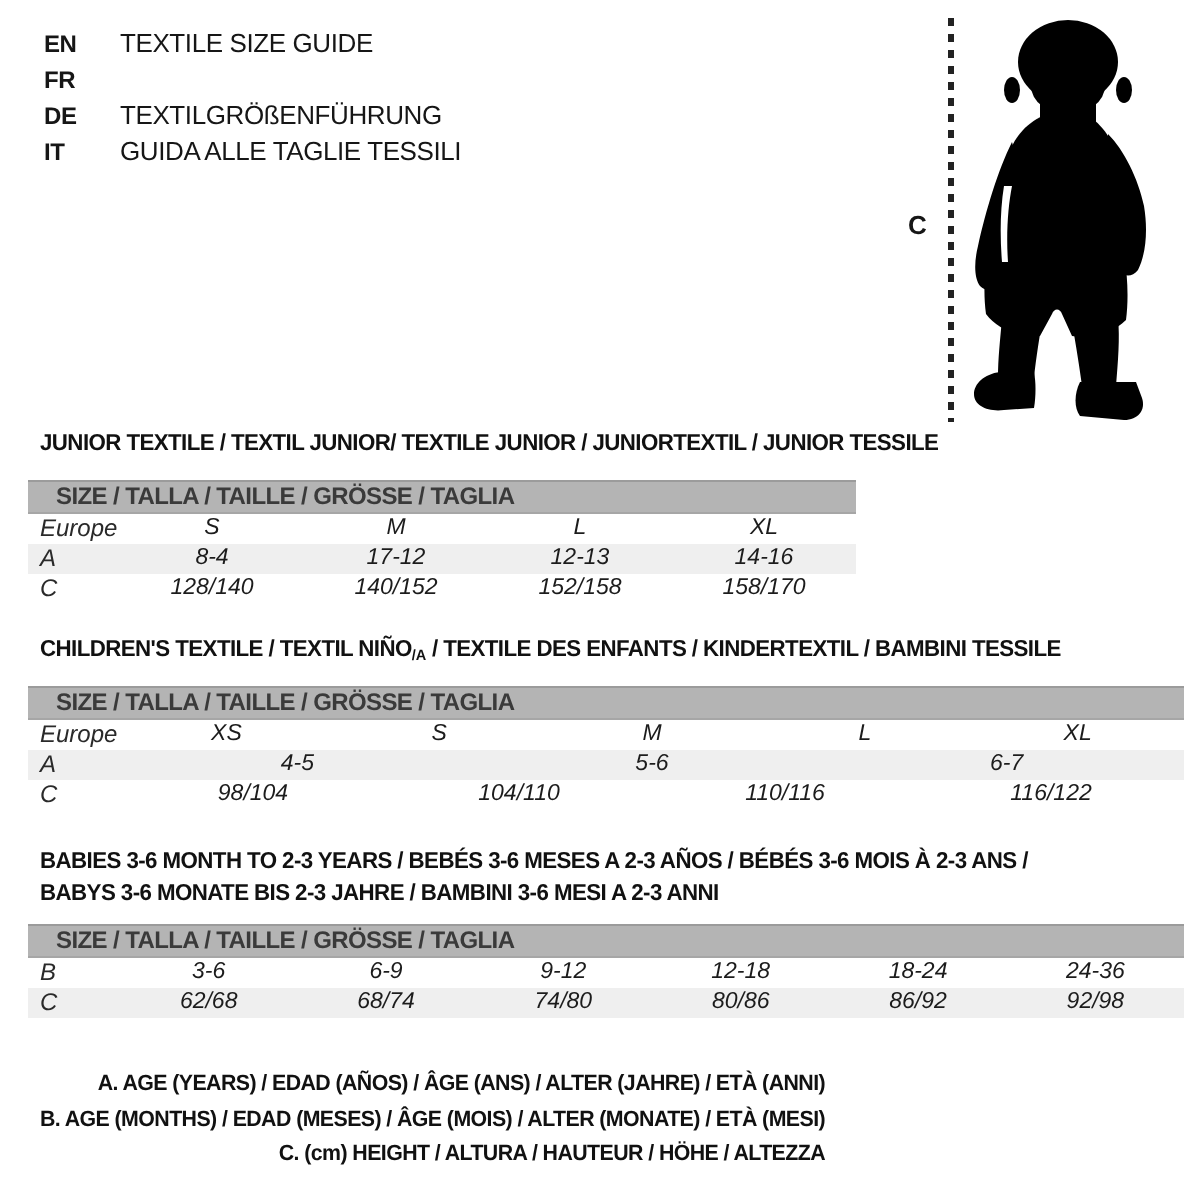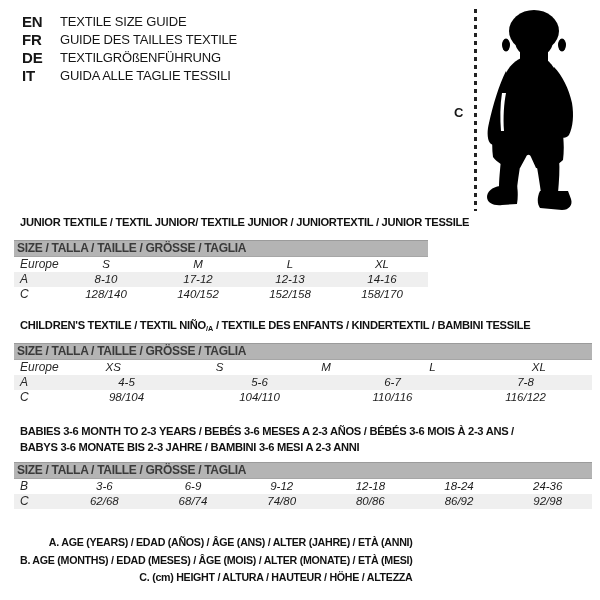--- a/index.html
+++ b/index.html
@@ -9,21 +9,21 @@
     background: #ffffff;
     font-family: "Liberation Sans", sans-serif;
     color: #1a1a1a;
     overflow: hidden;
   }
 
   
   .lang-list { position: absolute; left: 22px; top: 13px; }
   .lang-row { display: flex; height: 18px; line-height: 18px; }
   .lang-code {
-    width: 38px; font-weight: 700; font-size: 15px; color: #161616;
+    width: 38px; font-weight: 700; font-size: 12px; color: #161616;
     letter-spacing: -0.2px;
   }
   .lang-label {
     font-weight: 400; font-size: 13px; color: #161616;
     letter-spacing: -0.2px; white-space: nowrap;
   }
 
   
   .figure { position: absolute; left: 440px; top: 0; width: 160px; height: 220px; }
   .dash-line {
@@ -45,21 +45,21 @@
     line-height: 16px;
   }
   .subscript { font-size: 7.5px; vertical-align: -2px; letter-spacing: 0; }
 
   .tbl { position: absolute; left: 14px; }
   .tbl-bar {
     height: 15px; line-height: 15px;
     background: #b4b4b4;
     border-top: 1px solid #9b9b9b; border-bottom: 1px solid #a6a6a6;
     font-weight: 700; font-size: 12px; letter-spacing: -0.3px;
-    color: #3a3a3a; padding-left: 3px;
+    color: #3a3a3a; padding-left: 14px;
     transform-origin: 0 0;
   }
   .tbl-row { display: flex; height: 15px; line-height: 15px; font-size: 11.5px; color: #1c1c1c; font-style: italic; }
   .tbl-row:nth-child(3) { background: #efefef; }
   .tbl-row .lbl { width: 46px; padding-left: 6px; box-sizing: border-box; font-size: 12px; color: #2a2a2a; }
   .tbl-row .cell { flex: 1; text-align: center; }
 
   .t1 { top: 240px; width: 414px; }
   .t1-title { top: 214px; }
   .t2 { top: 343px; width: 578px; }
@@ -80,21 +80,20 @@
 
 <div id="canvas">
 
   <div class="lang-list">
     <div class="lang-row">
       <span class="lang-code">EN</span>
       <span class="lang-label">TEXTILE SIZE GUIDE</span>
     </div>
     <div class="lang-row">
       <span class="lang-code">FR</span>
-      <span class="lang-label">GUIDE DES TAILLES TEXTILE</span>
     </div>
     <div class="lang-row">
       <span class="lang-code">DE</span>
       <span class="lang-label">TEXTILGRÖßENFÜHRUNG</span>
     </div>
     <div class="lang-row">
       <span class="lang-code">IT</span>
       <span class="lang-label">GUIDA ALLE TAGLIE TESSILI</span>
     </div>
   </div>
@@ -139,21 +138,21 @@
     <div class="tbl-bar">SIZE / TALLA / TAILLE / GRÖSSE / TAGLIA</div>
     <div class="tbl-row">
       <span class="lbl">Europe</span>
       <span class="cell">S</span>
       <span class="cell">M</span>
       <span class="cell">L</span>
       <span class="cell">XL</span>
     </div>
     <div class="tbl-row">
       <span class="lbl">A</span>
-      <span class="cell">8-10</span>
+      <span class="cell">8-4</span>
       <span class="cell">17-12</span>
       <span class="cell">12-13</span>
       <span class="cell">14-16</span>
     </div>
     <div class="tbl-row">
       <span class="lbl">C</span>
       <span class="cell">128/140</span>
       <span class="cell">140/152</span>
       <span class="cell">152/158</span>
       <span class="cell">158/170</span>
@@ -171,21 +170,20 @@
       <span class="cell">S</span>
       <span class="cell">M</span>
       <span class="cell">L</span>
       <span class="cell">XL</span>
     </div>
     <div class="tbl-row">
       <span class="lbl">A</span>
       <span class="cell">4-5</span>
       <span class="cell">5-6</span>
       <span class="cell">6-7</span>
-      <span class="cell">7-8</span>
     </div>
     <div class="tbl-row">
       <span class="lbl">C</span>
       <span class="cell">98/104</span>
       <span class="cell">104/110</span>
       <span class="cell">110/116</span>
       <span class="cell">116/122</span>
     </div>
   </div>
 

